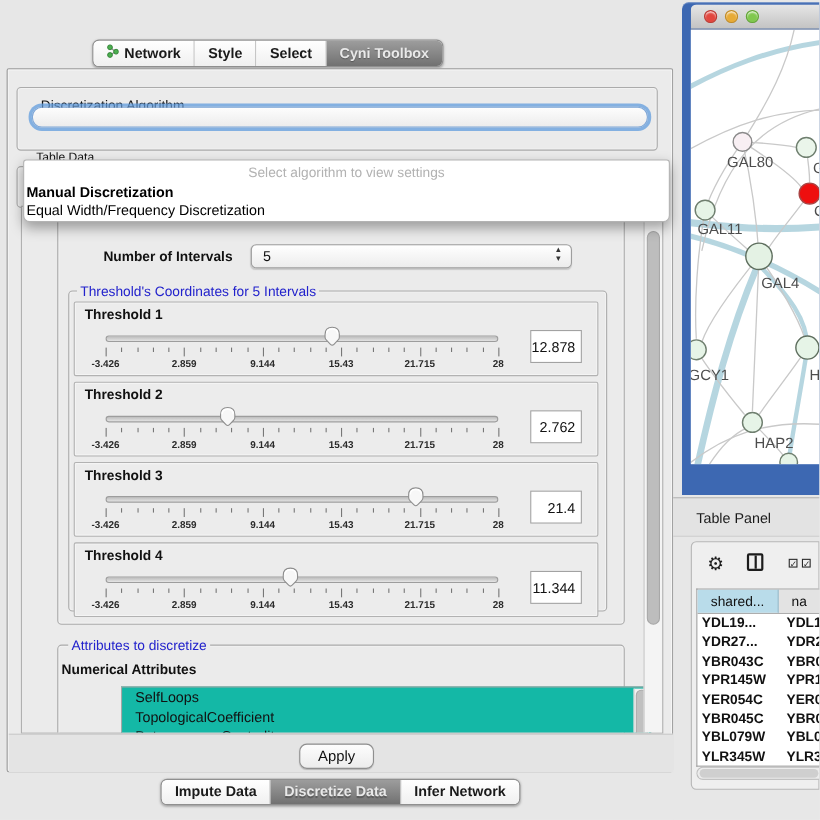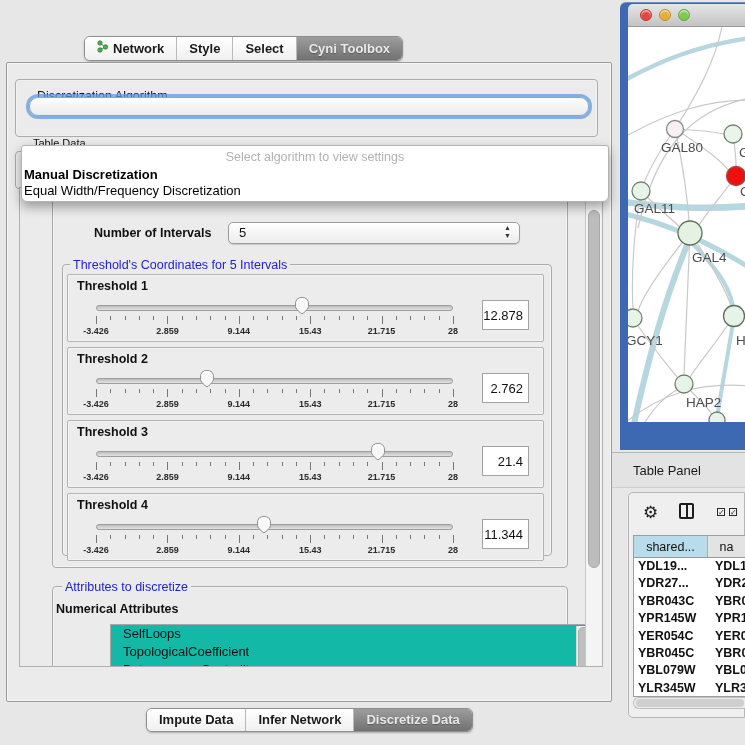--- a/index.html
+++ b/index.html
@@ -367,31 +367,34 @@
         <div id="attr-vtrack">
           <div id="attr-vthumb"></div>
         </div>
       </div>
 
       <div class="abs" id="scroll-vtrack">
         <div class="abs" id="scroll-vthumb"></div>
       </div>
     </div>
 
+    <div class="abs" id="apply-strip">
+      <div class="abs" id="apply-button">Apply</div>
+    </div>
   </div>
 
   <div class="abs seg-control" id="bottom-tabs">
     <div class="seg">
         <span>Impute Data</span>
       </div>
+    <div class="seg selected">
+        <span>Discretize Data</span>
+      </div>
     <div class="seg">
         <span>Infer Network</span>
-      </div>
-    <div class="seg selected">
-        <span>Discretize Data</span>
       </div>
   </div>
 </div>
 
 <div class="abs" id="right-panel"></div>
 
 <div class="abs" id="net-window"></div>
 <div class="abs" id="net-titlebar">
   <div class="traffic" id="traffic-red"></div>
   <div class="traffic" id="traffic-yellow"></div>

